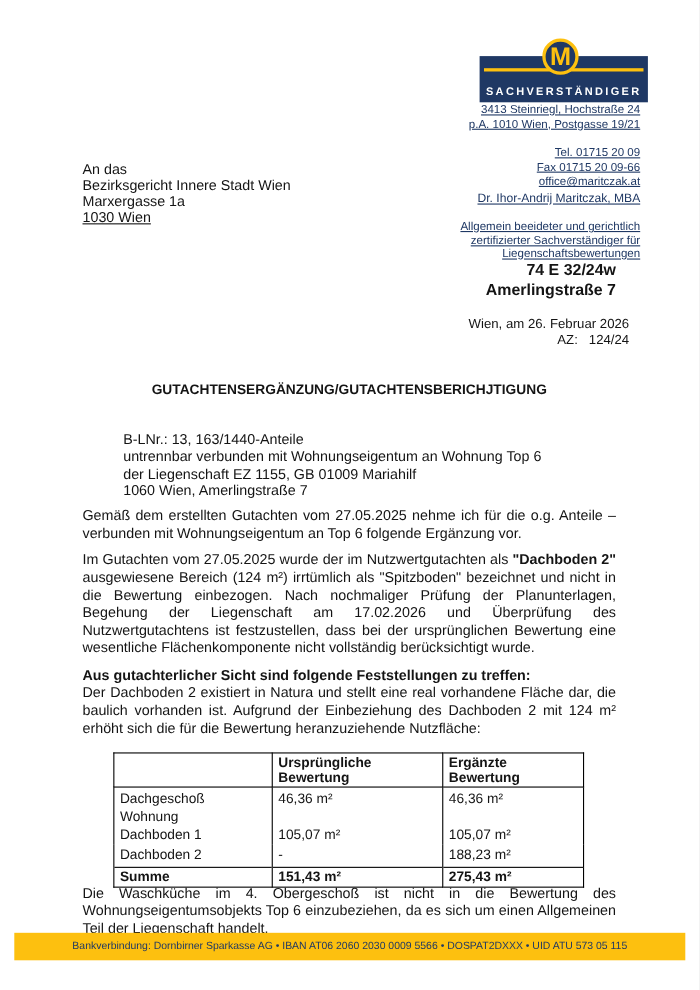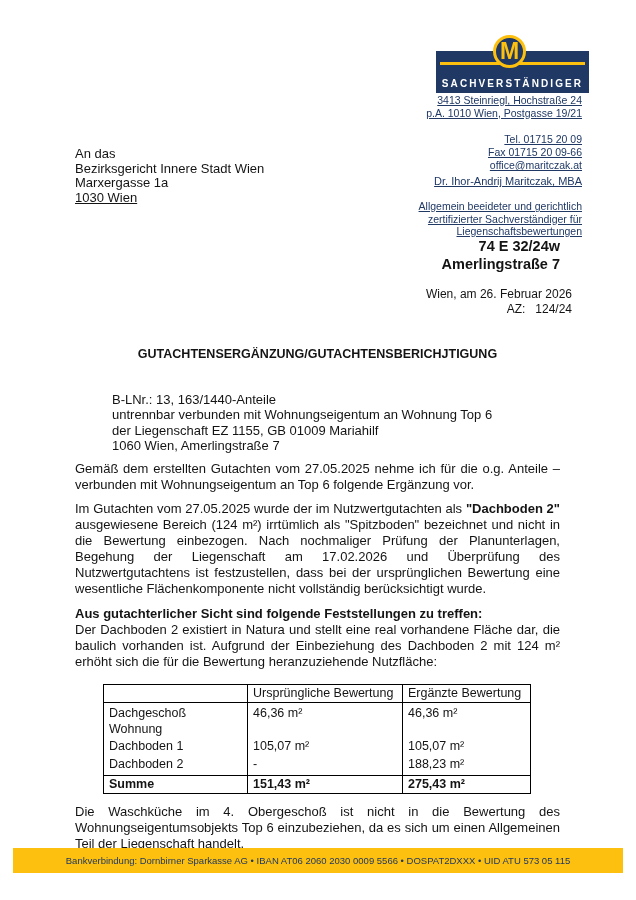--- a/index.html
+++ b/index.html
@@ -115,21 +115,21 @@
   .area-table th, .area-table td {
     border-left: 1.5px solid #000;
     border-right: 1.5px solid #000;
     text-align: left;
     vertical-align: top;
     padding: 1px 5px;
   }
   .area-table thead th {
     border-top: 1.5px solid #000;
     border-bottom: 1.5px solid #000;
-    font-weight: normal;
+    font-weight: bold;
     height: 18px;
   }
   .area-table tbody td { line-height: 15.5px; padding-top: 2px; padding-bottom: 0; }
   .area-table tbody tr.first td { padding-top: 3px; }
   .area-table tbody tr.last td { padding-bottom: 3px; }
   .area-table tfoot td {
     border-top: 1.5px solid #000;
     border-bottom: 1.5px solid #000;
     font-weight: bold;
     height: 18px;

